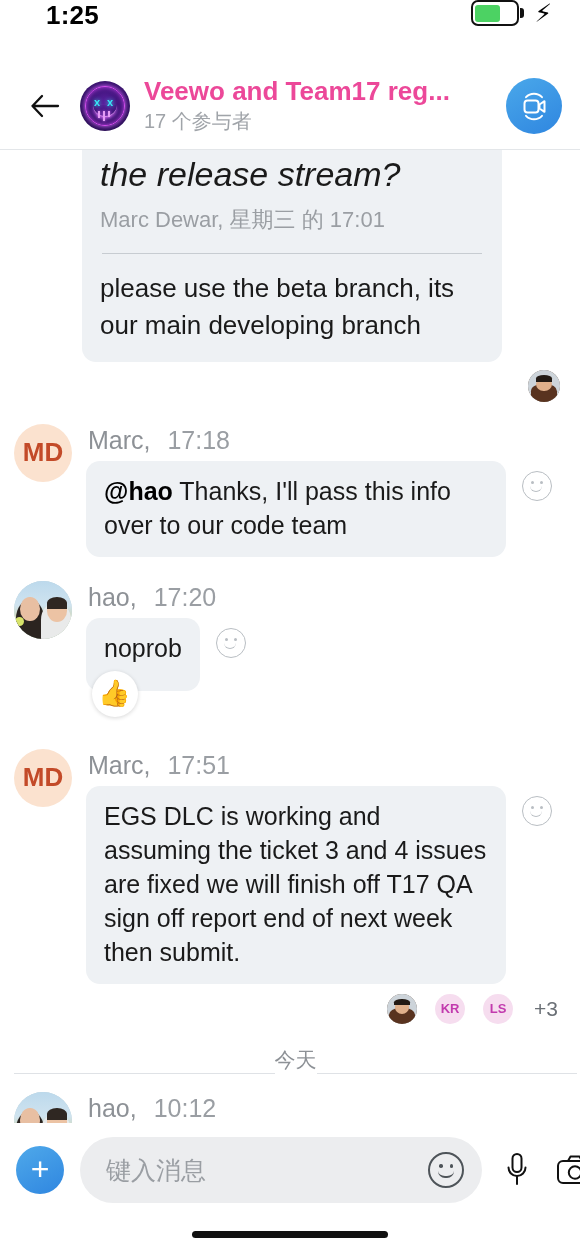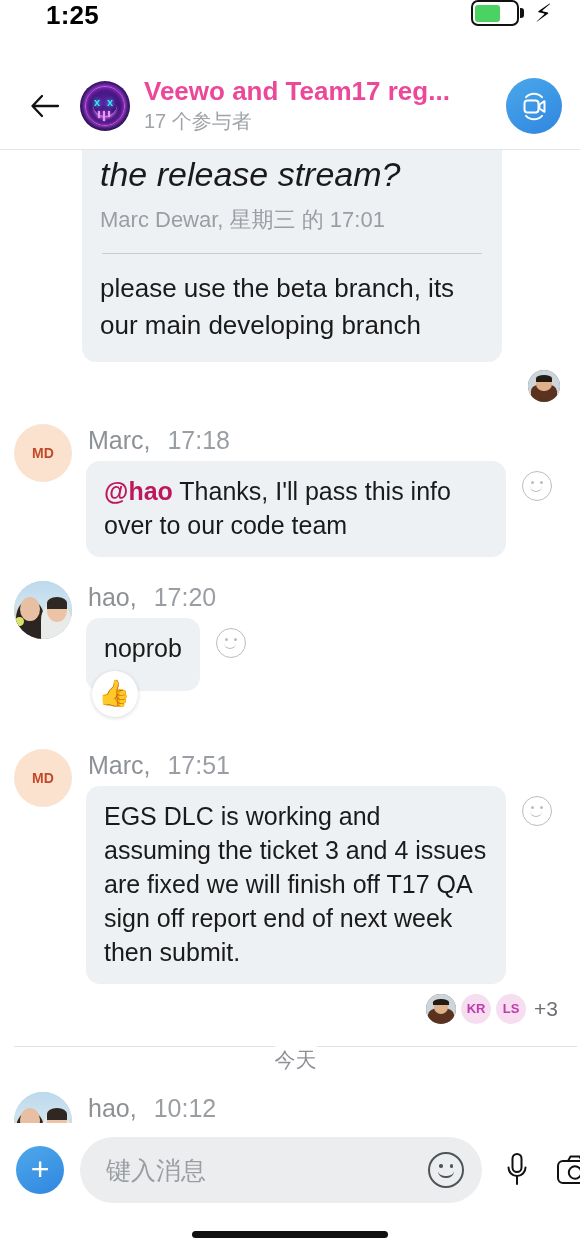--- a/index.html
+++ b/index.html
@@ -79,21 +79,21 @@
 
   
   .thread {
     flex: 1 1 auto; overflow: hidden; position: relative;
     padding: 0 0 4px 0; background: #fff;
   }
   .msg-row { display:flex; align-items:flex-start; padding: 0 16px 0 14px; }
   .av {
     width: 58px; height: 58px; flex:0 0 58px; border-radius:50%;
     display:flex; align-items:center; justify-content:center;
-    font-size: 14px; font-weight: 700; overflow:hidden; position:relative;
+    font-size: 26px; font-weight: 700; overflow:hidden; position:relative;
   }
   .av.initials { background:#FBE2CF; color:#C34A28; }
   .av.photo { background:#b9cfd8; }
 
   
   .photo-inner { position:absolute; inset:0; }
   .photo-inner .sky { position:absolute; inset:0; background: linear-gradient(180deg,#bcd9ec 0%,#cfe3ef 42%,#cfd9c2 60%,#b9c5a4 100%); }
   .photo-inner .f1 { position:absolute; left:4%; bottom:0; width:48%; height:66%; border-radius:48% 48% 0 0; background:#2b2420; }
   .photo-inner .f1h { position:absolute; left:11%; bottom:30%; width:34%; height:42%; border-radius:50%; background:#e8bfa2; }
   .photo-inner .f2 { position:absolute; right:2%; bottom:0; width:52%; height:62%; border-radius:46% 46% 0 0; background:#e9eaea; }
@@ -107,21 +107,21 @@
   .meta .tm { margin-left: 10px; }
 
   .bubble-line { display:flex; align-items:flex-start; }
   .bubble {
     background:#EEF1F4; border-radius: 14px;
     padding: 13px 18px 15px 18px;
     font-size: 25px; line-height: 1.36; color:#1a1a1a;
     max-width: 420px; word-wrap: break-word; position: relative;
   }
   .bubble.narrow { max-width: 330px; }
-  .bubble .mention { font-weight: 700; color:#be185d; }
+  .bubble .mention { font-weight: 700; color:#000000; }
 
   
   .quote-bubble {
     background:#EEF1F4; border-radius: 0 0 14px 14px;
     padding: 0 18px 18px 18px; max-width: 420px; margin-left: 82px;
   }
   .q-text { font-size: 34px; font-style: italic; color:#1a1a1a; line-height:1.32; padding-top: 2px; }
   .q-attrib { font-size: 22px; color:#9a9ea3; padding-top: 8px; }
   .q-rule { height:1px; background:#c7ccd1; margin: 18px 2px 16px 2px; }
   .q-body { font-size: 26px; line-height: 1.42; color:#1a1a1a; }
@@ -142,39 +142,39 @@
 
   
   .reaction-chip {
     position: absolute; left: 6px; bottom: -26px;
     width: 46px; height: 46px; border-radius: 50%;
     background:#fff; box-shadow: 0 1px 4px rgba(0,0,0,.16);
     display:flex; align-items:center; justify-content:center; font-size: 26px; cursor:pointer;
   }
 
   
-  .receipts { display:flex; align-items:center; justify-content:flex-end; gap: 5px; padding: 10px 22px 0 0; }
+  .receipts { display:flex; align-items:center; justify-content:flex-end; gap: 18px; padding: 10px 22px 0 0; }
   .r-av { width: 30px; height: 30px; border-radius:50%; font-size: 13px; font-weight:700;
           display:flex; align-items:center; justify-content:center; overflow:hidden; position:relative; }
   .r-av.ph { background:#6e5a4c; }
   .r-av.pk { background:#F6DDEF; color:#C23BAE; }
   .r-more { font-size: 21px; color:#6b7076; margin-left: 3px; }
 
   .receipt-single { display:flex; justify-content:flex-end; padding: 8px 20px 0 0; }
   .r-av.big { width: 32px; height: 32px; }
 
   
   .mini-face { position:absolute; inset:0; }
   .mini-face .bg { position:absolute; inset:0; background:#cdd4da; }
   .mini-face .bd { position:absolute; left:8%; bottom:0; width:84%; height:54%; border-radius:42% 42% 0 0; background:#59331f; }
   .mini-face .hd { position:absolute; left:26%; bottom:34%; width:48%; height:44%; border-radius:50%; background:#e0b08b; }
   .mini-face .hr { position:absolute; left:24%; bottom:62%; width:52%; height:22%; border-radius:50% 50% 0 0; background:#231a14; }
 
   
-  .divider { display:flex; align-items:flex-start; padding: 22px 3px 14px 14px; }
+  .divider { display:flex; align-items:flex-end; padding: 22px 3px 14px 14px; }
   .divider .ln { flex:1 1 auto; height:1px; background:#dfe2e6; }
   .divider .lb { font-size: 21px; color:#8d9196; }
 
   
   .composer {
     flex: 0 0 auto; display:flex; align-items:center; gap: 0;
     padding: 14px 22px 10px 16px; background:#fff;
   }
   .plus-btn {
     width: 48px; height: 48px; flex:0 0 48px; border-radius:50%;

